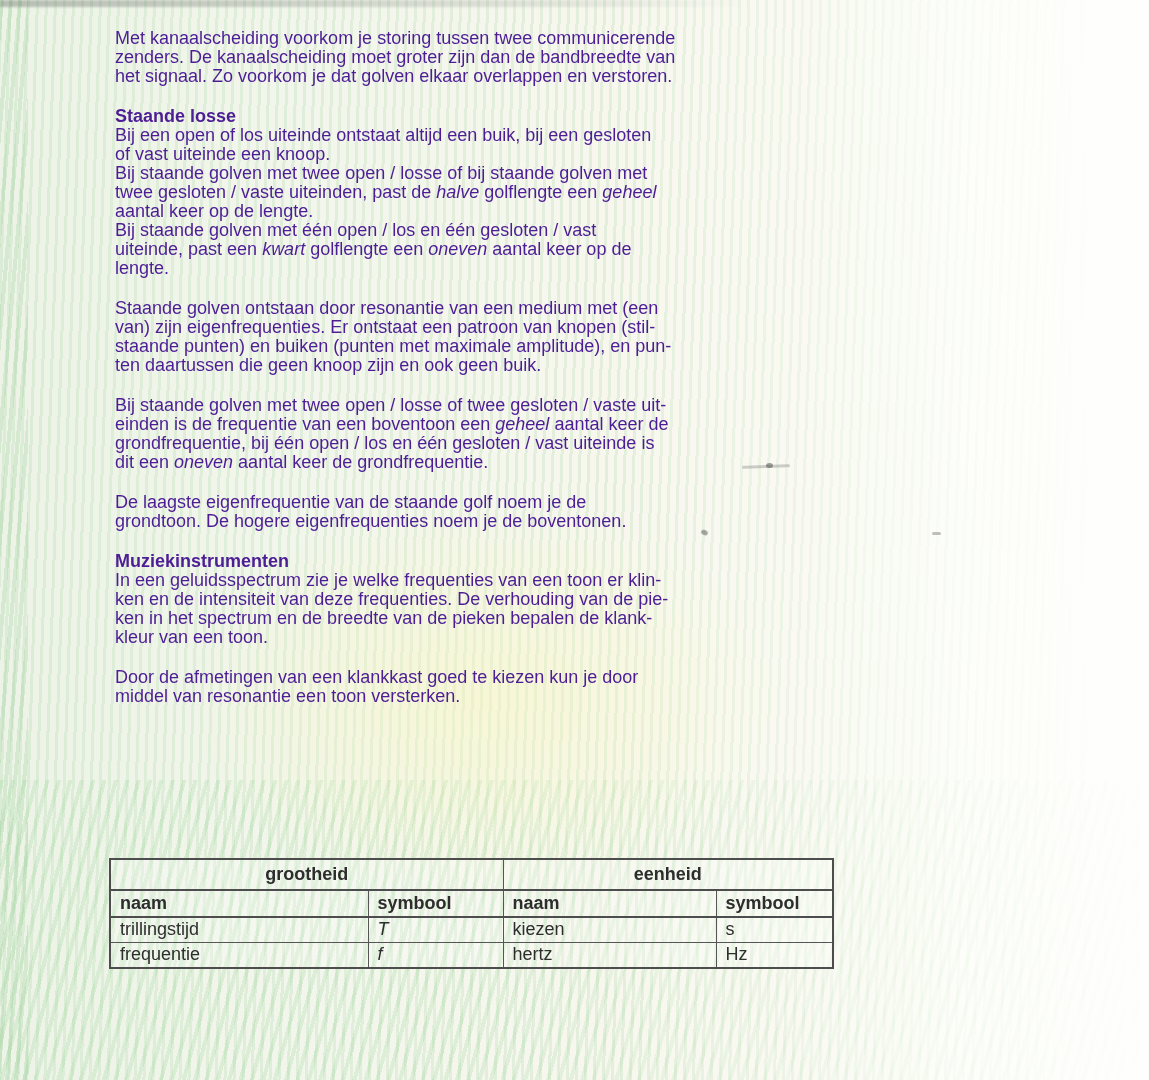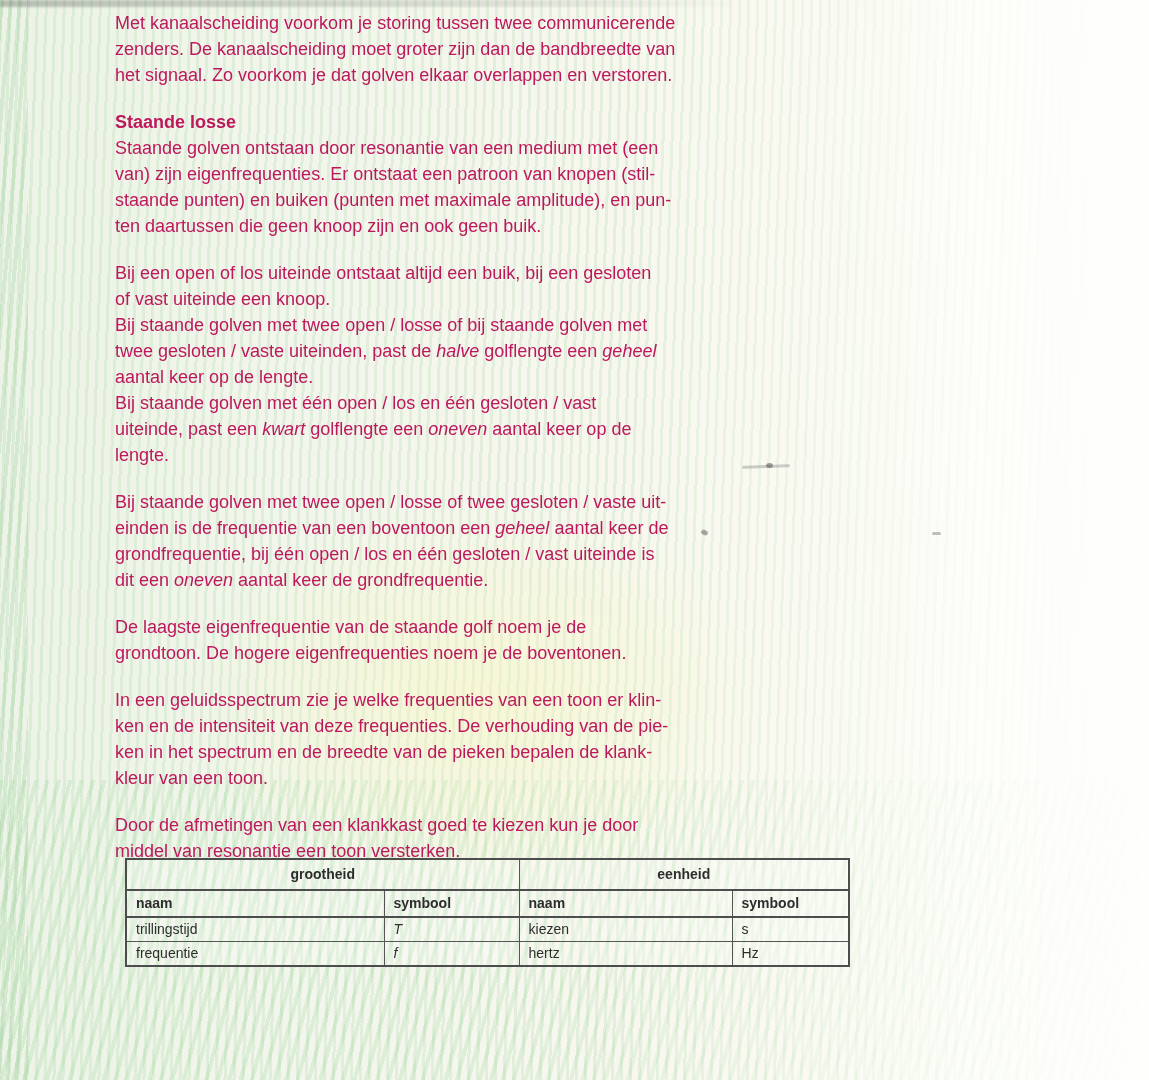--- a/index.html
+++ b/index.html
@@ -47,34 +47,34 @@
     background:rgba(100,100,100,0.30); border-radius:2px; transform:rotate(-2deg); filter:blur(0.7px); }
   .smudge-dot  { position:absolute; left:766px; top:463px; width:7px; height:5px;
     background:rgba(70,70,70,0.5); border-radius:50%; filter:blur(0.6px); }
   .speck-b { position:absolute; left:701px; top:530px; width:7px; height:5px;
     background:rgba(60,60,60,0.45); border-radius:50%; transform:rotate(25deg); filter:blur(0.4px); }
   .speck-c { position:absolute; left:932px; top:532px; width:9px; height:3px;
     background:rgba(90,90,90,0.38); border-radius:2px; filter:blur(0.4px); }
 
   
   .content {
-    position:absolute; left:115px; top:10px; width:680px;
-    color:#be185d; font-size:18px; line-height:26px;
+    position:absolute; left:115px; top:29px; width:680px;
+    color:#4c1d95; font-size:18px; line-height:19px;
   }
   .block { white-space:pre-wrap; margin:0 0 21px 0; }
   .block:last-child { margin-bottom:0; }
   .block-h { font-size:18px; font-weight:bold; margin:0; white-space:pre-wrap; }
   em { font-style:italic; }
 
   
   .units-table {
-    position:absolute; left:125px; top:858px; width:723px;
+    position:absolute; left:109px; top:858px; width:723px;
     border-collapse:collapse; table-layout:fixed;
     border:2px solid #4d4d4d; background:rgba(255,255,255,0.22);
-    font-size:14px; color:#2d2d2d;
+    font-size:18px; color:#2d2d2d;
   }
   .units-table th, .units-table td {
     border:1px solid #555555; padding:1px 9px 2px; text-align:left;
     overflow:hidden; white-space:nowrap;
   }
   .group-row th { text-align:center; font-weight:bold; height:26px;
     border-bottom:2px solid #4d4d4d; }
   .cols-row th { font-weight:bold; height:22px; border-bottom:2px solid #4d4d4d; }
   .units-table tbody td { height:20px; }
   .sym { font-style:italic; }
@@ -93,42 +93,43 @@
   <div class="smudge-dot"></div>
   <div class="speck-b"></div>
   <div class="speck-c"></div>
 
   <div class="content">
     <p class="block">Met kanaalscheiding voorkom je storing tussen twee communicerende
 zenders. De kanaalscheiding moet groter zijn dan de bandbreedte van
 het signaal. Zo voorkom je dat golven elkaar overlappen en verstoren.</p>
 
     <h3 class="block-h">Staande losse</h3>
-    <p class="block">Staande golven ontstaan door resonantie van een medium met (een
-van) zijn eigenfrequenties. Er ontstaat een patroon van knopen (stil-
-staande punten) en buiken (punten met maximale amplitude), en pun-
-ten daartussen die geen knoop zijn en ook geen buik.</p>
-
     <p class="block"><span>Bij een open of los uiteinde ontstaat altijd een buik, bij een gesloten
 of vast uiteinde een knoop.
 Bij staande golven met twee open / losse of bij staande golven met
 twee gesloten / vaste uiteinden, past de </span><em>halve</em><span> golflengte een </span><em>geheel</em><span>
 aantal keer op de lengte.
 Bij staande golven met één open / los en één gesloten / vast
 uiteinde, past een </span><em>kwart</em><span> golflengte een </span><em>oneven</em><span> aantal keer op de
 lengte.</span></p>
 
+    <p class="block">Staande golven ontstaan door resonantie van een medium met (een
+van) zijn eigenfrequenties. Er ontstaat een patroon van knopen (stil-
+staande punten) en buiken (punten met maximale amplitude), en pun-
+ten daartussen die geen knoop zijn en ook geen buik.</p>
+
     <p class="block"><span>Bij staande golven met twee open / losse of twee gesloten / vaste uit-
 einden is de frequentie van een boventoon een </span><em>geheel</em><span> aantal keer de
 grondfrequentie, bij één open / los en één gesloten / vast uiteinde is
 dit een </span><em>oneven</em><span> aantal keer de grondfrequentie.</span></p>
 
     <p class="block">De laagste eigenfrequentie van de staande golf noem je de
 grondtoon. De hogere eigenfrequenties noem je de boventonen.</p>
 
+    <h3 class="block-h">Muziekinstrumenten</h3>
     <p class="block">In een geluidsspectrum zie je welke frequenties van een toon er klin-
 ken en de intensiteit van deze frequenties. De verhouding van de pie-
 ken in het spectrum en de breedte van de pieken bepalen de klank-
 kleur van een toon.</p>
 
     <p class="block">Door de afmetingen van een klankkast goed te kiezen kun je door
 middel van resonantie een toon versterken.</p>
   </div>
 
   <table class="units-table">

